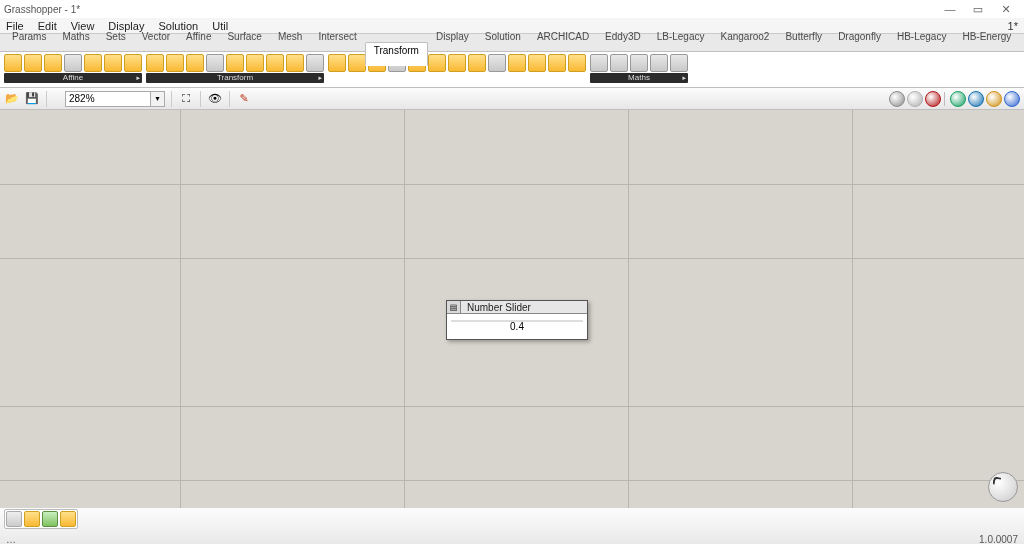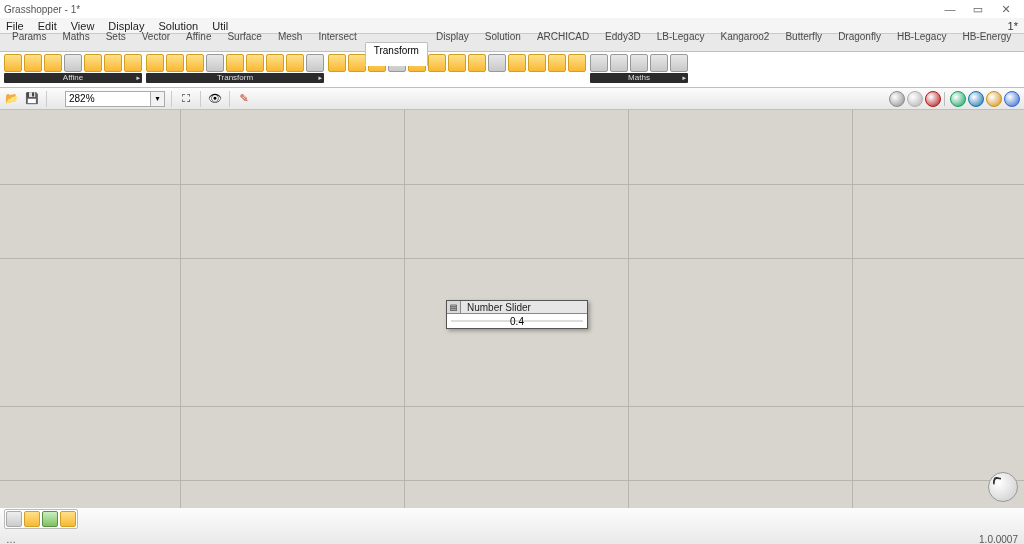--- a/index.html
+++ b/index.html
@@ -36,21 +36,21 @@
   
   .canvas { position: relative; width: 1024px; height: 398px; background: #d8d5ce; overflow: hidden; }
   .grid-v, .grid-h { position: absolute; background: #b8b5ae; }
   .grid-v { top: 0; bottom: 0; width: 1px; }
   .grid-h { left: 0; right: 0; height: 1px; }
   
   .slider { position: absolute; left: 446px; top: 190px; width: 142px; border: 1px solid #555; background: #fff; font-size: 10px; box-shadow: 2px 2px 4px rgba(0,0,0,0.3); }
   .slider .head { display: flex; align-items: center; height: 13px; background: #e6e6e6; border-bottom: 1px solid #888; }
   .slider .head .ico { width: 14px; height: 12px; background: #d9d9d9; border-right: 1px solid #888; display: flex; align-items: center; justify-content: center; font-size: 8px; }
   .slider .head .lbl { padding-left: 6px; color: #222; }
-  .slider .body { height: 14px; display: flex; align-items: center; justify-content: center; background: #fff; position: relative; }
+  .slider .body { height: 25px; display: flex; align-items: center; justify-content: center; background: #fff; position: relative; }
   .slider .body::before { content:""; position:absolute; left:4px; right:4px; top:6px; height:2px; background:#ddd; }
   .slider .body .val { position: relative; z-index:1; color:#000; }
   
   .compass { position: absolute; right: 6px; bottom: 6px; width: 30px; height: 30px; border-radius: 50%; background: radial-gradient(circle at 35% 35%, #fff, #c9c9c9); border: 1px solid #999; }
   .compass::before { content:""; position:absolute; left:4px; top:4px; width:6px; height:6px; border:2px solid #333; border-right:none; border-bottom:none; border-radius:50% 0 0 0; transform: rotate(8deg); }
   
   .statusbar { height: 40px; background: linear-gradient(#fcfcfc,#e7e7e7); display:flex; flex-direction:column; }
   .sb-top { display:flex; align-items:center; height:22px; padding:2px 4px; gap:2px; }
   .sb-btn { width:16px; height:16px; border:1px solid #aaa; background:linear-gradient(#f6f6f6,#dcdcdc); border-radius:2px; cursor:default; }
   .sb-top .box { border:1px solid #bbb; background:#fff; border-radius:2px; padding:1px; display:flex; gap:2px; }

